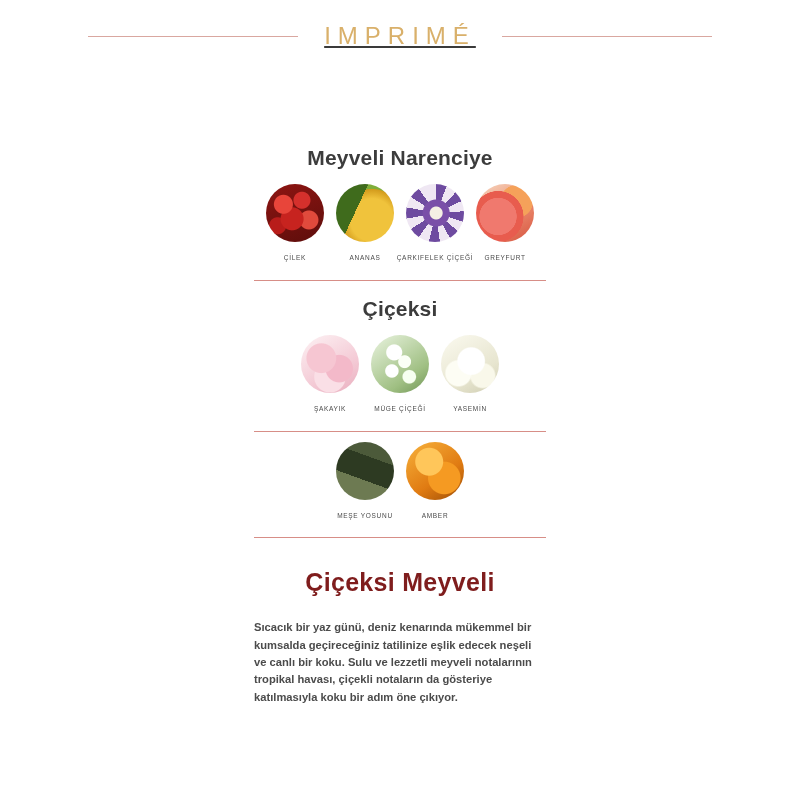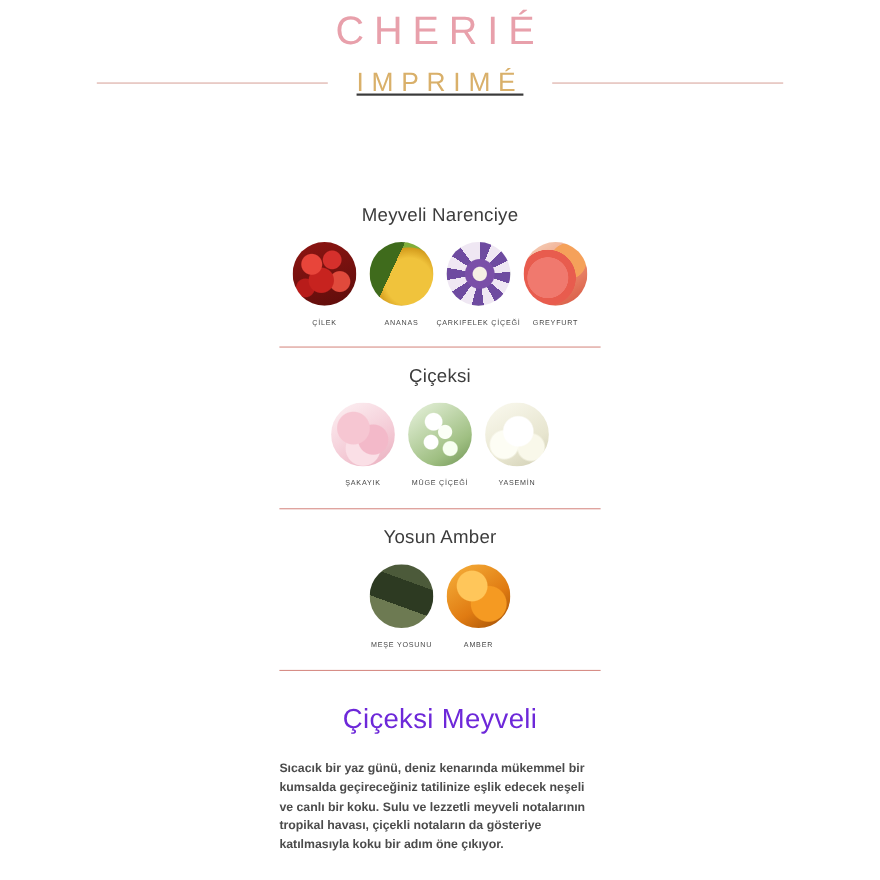--- a/index.html
+++ b/index.html
@@ -57,22 +57,22 @@
   .group {
     width: 292px;
     margin: 0 auto;
     text-align: center;
   }
   .group + .group {
     margin-top: 10px;
     text-align: center;
   }
   .group-title {
-    font-size: 17px;
-    font-weight: 400;
+    font-size: 21px;
+    font-weight: 700;
     color: #3c3c3c;
     letter-spacing: 0.2px;
     margin-bottom: 14px;
     margin-top: 16px;
   }
   .swatch-row {
     display: flex;
     justify-content: center;
     gap: 8px;
   }
@@ -107,22 +107,22 @@
   }
 
   
   .desc {
     width: 292px;
     margin: 30px auto 0;
     text-align: center;
   }
   .desc-title {
     font-size: 25px;
-    font-weight: 400;
-    color: #6d28d9;
+    font-weight: 700;
+    color: #7f1d1d;
     letter-spacing: 0.3px;
     margin-bottom: 22px;
   }
   .desc-body {
     font-size: 11.2px;
     line-height: 1.55;
     color: #4b4b4b;
     text-align: left;
     font-weight: bold;
   }
@@ -186,21 +186,20 @@
     background:
       radial-gradient(circle at 40% 34%, #ffc65a 0 26%, transparent 28%),
       radial-gradient(circle at 66% 62%, #f59a22 0 30%, transparent 32%),
       linear-gradient(145deg, #f7b23c, #e07b12 60%, #9c4d06);
   }
 </style>
 </head>
 <body>
 
 <div class="brand">
-  <div class="brand-title">CHERIÉ</div>
   <div class="brand-sub-row">
     <div class="brand-rule"></div>
     <div class="brand-sub">IMPRIMÉ</div>
     <div class="brand-rule"></div>
   </div>
 </div>
 
 <div class="notes">
 
   <div class="group">
@@ -239,21 +238,20 @@
       </div>
       <div class="swatch">
         <div class="swatch-img img-jasmine"></div>
         <div class="swatch-label">YASEMİN</div>
       </div>
     </div>
     <div class="group-rule"></div>
   </div>
 
   <div class="group">
-    <div class="group-title">Yosun Amber</div>
     <div class="swatch-row">
       <div class="swatch">
         <div class="swatch-img img-oakmoss"></div>
         <div class="swatch-label">MEŞE YOSUNU</div>
       </div>
       <div class="swatch">
         <div class="swatch-img img-amber"></div>
         <div class="swatch-label">AMBER</div>
       </div>
     </div>

